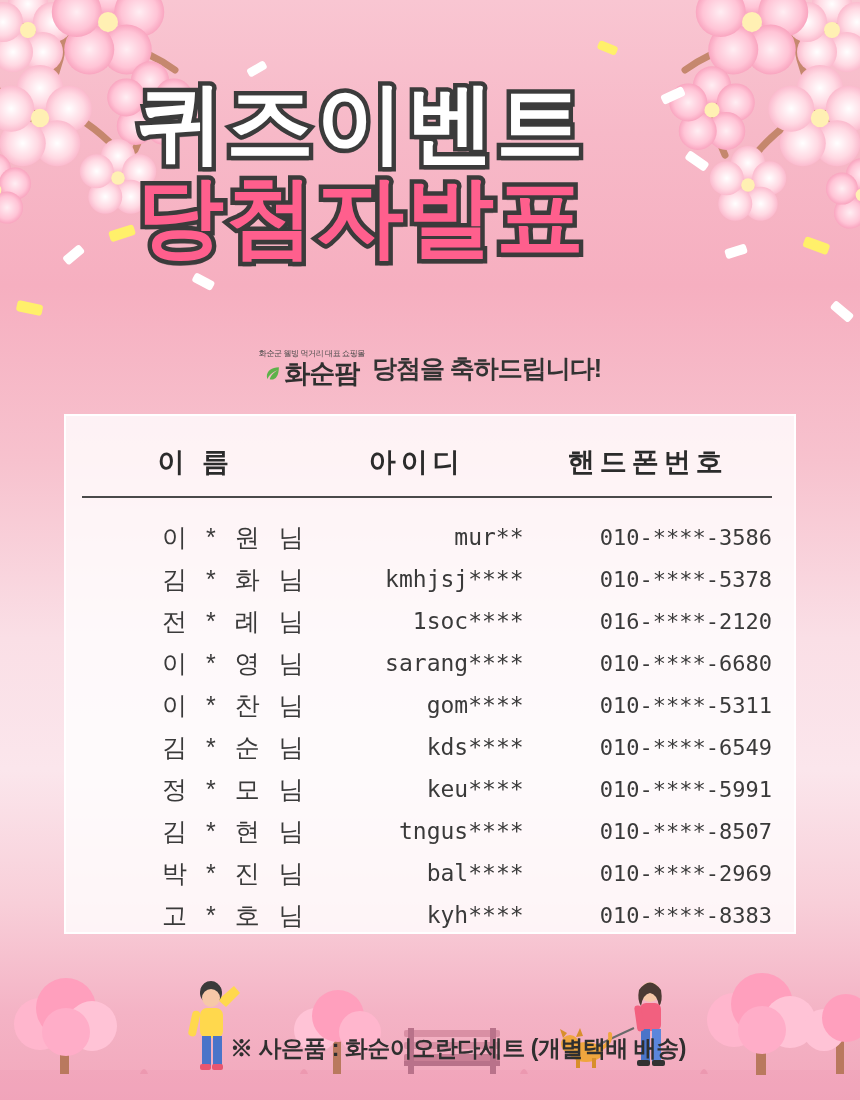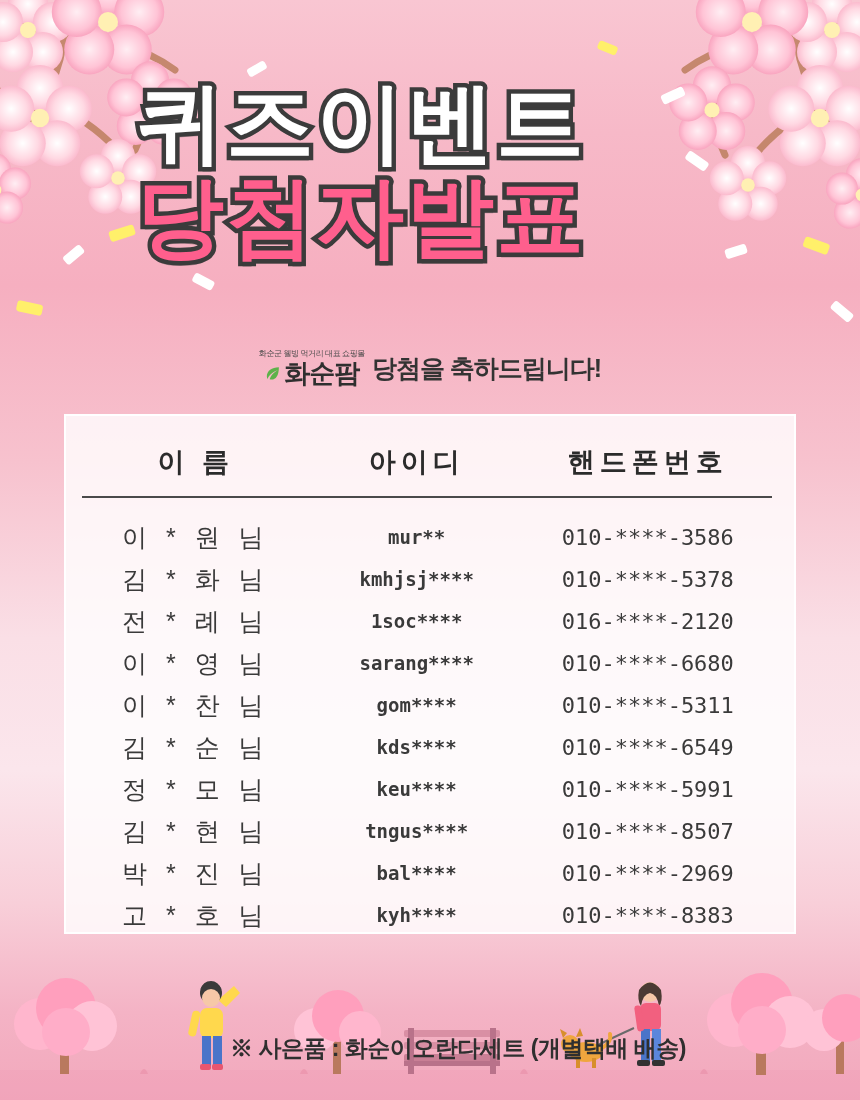--- a/index.html
+++ b/index.html
@@ -95,26 +95,26 @@
   #table-head .th {
     font-size: 27px; font-weight: bold; color: #2b2b2b; text-align: center;
     letter-spacing: 5px;
   }
   .col-name { width: 33%; }
   .col-id   { width: 31%; }
   .col-tel  { width: 36%; }
 
   .row { display: flex; align-items: center; height: 42px; }
   .cell {
-    font-size: 25px; color: #3a3a3a; text-align: center;
+    font-size: 25px; color: #3a3a3a; text-align: right;
     font-family: "DejaVu Sans", sans-serif;
     margin-top: 36px;
   }
   .cell.name { letter-spacing: 6px; font-family: "Liberation Sans", sans-serif; }
-  .cell.id   { letter-spacing: 0px; font-family: "DejaVu Sans Mono", monospace; font-size: 19px; font-weight: bold;}
+  .cell.id   { letter-spacing: 0px; font-family: "DejaVu Sans Mono", monospace; font-size: 23px;}
   .cell.tel  { letter-spacing: 0px; font-family: "DejaVu Sans Mono", monospace; font-size: 22px;}
 
   
   #scene { position: absolute; left: 0; bottom: 0; width: 860px; height: 180px; z-index: 3; }
 
   #footnote {
     position: absolute; bottom: 36px; left: 0; width: 860px;
     text-align: center;
     font-size: 23px; font-weight: bold; color: #2f2f2f; letter-spacing: -0.5px;
     z-index: 6;

